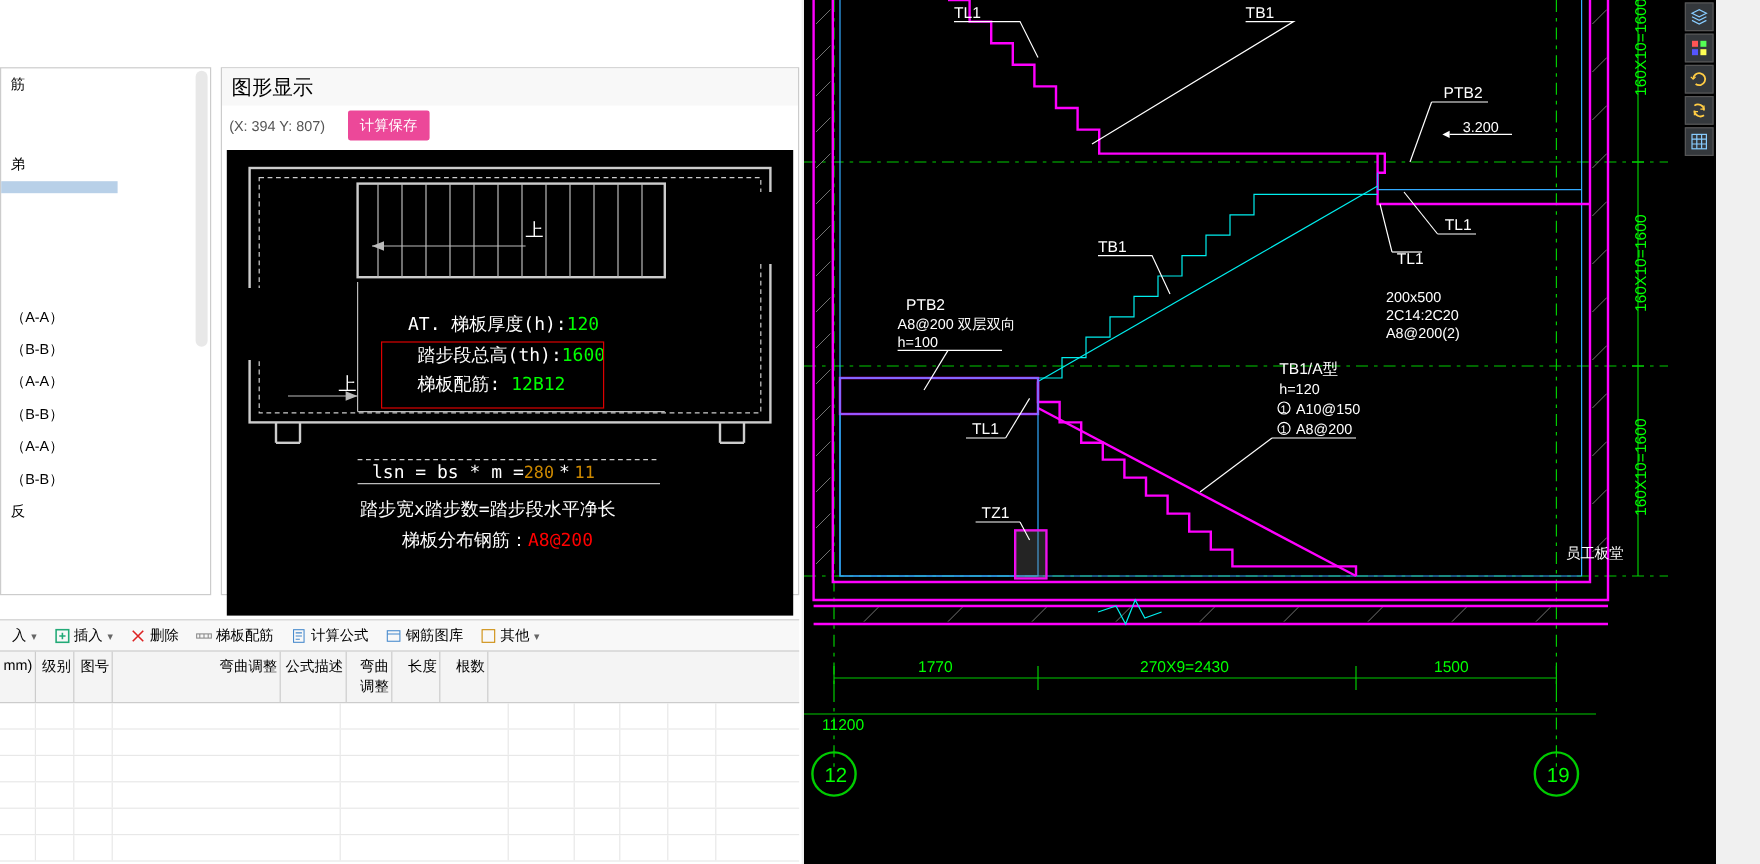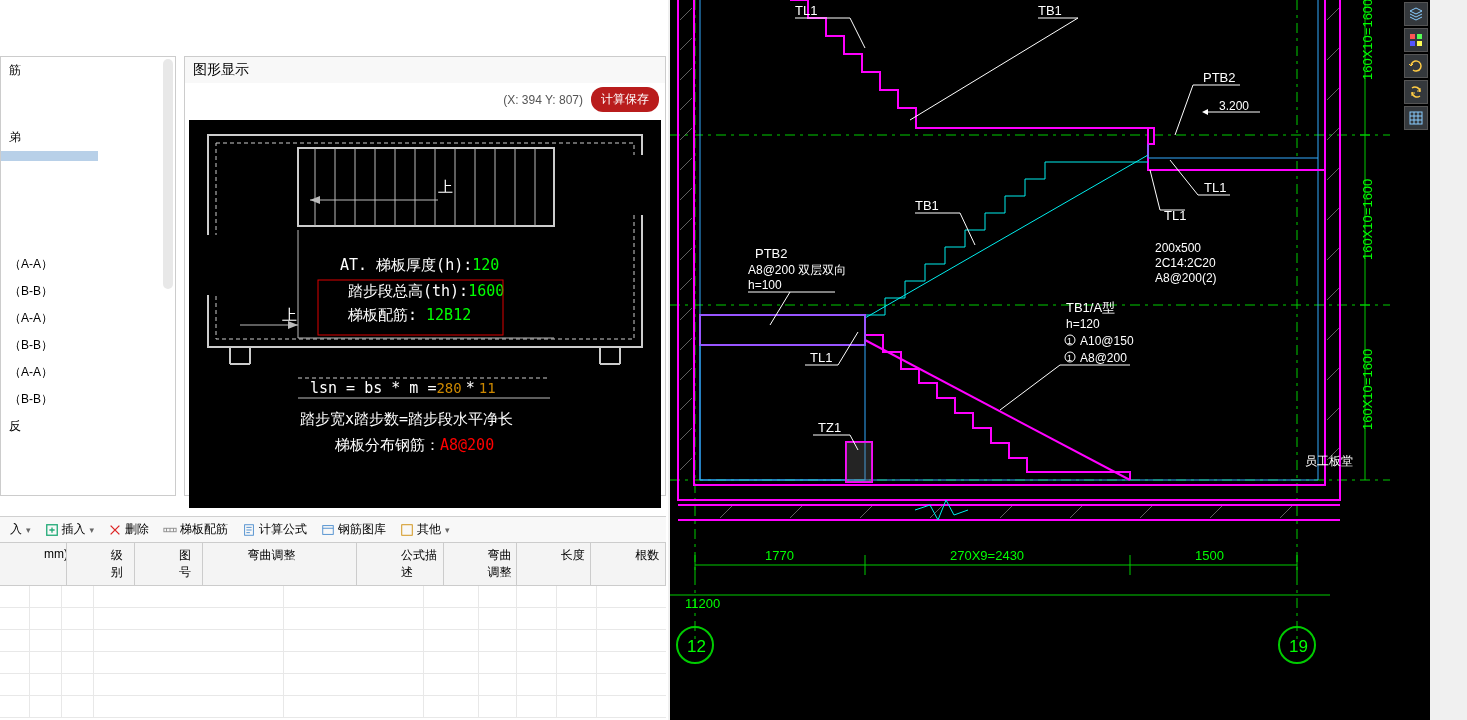--- a/index.html
+++ b/index.html
@@ -6,44 +6,44 @@
 body { font-family: "Microsoft YaHei", sans-serif; font-size: 12px; background: #f0f0f0; overflow: hidden; width: 1467px; height: 720px; position: relative; }
 
 .left-area { position: absolute; left: 0; top: 0; width: 668px; height: 720px; background: #fff; }
 
 .tree-panel { position: absolute; left: 0; top: 56px; width: 176px; height: 440px; border: 1px solid #ccc; background: #fff; }
 .tree-item { padding: 5px 8px; cursor: pointer; white-space: nowrap; }
 .tree-item.selected { background: #b8d0e8; }
 .tree-scroll { position: absolute; right: 2px; top: 2px; width: 10px; height: 230px; background: #e8e8e8; border-radius: 5px; }
 
 .graphic-panel { position: absolute; left: 184px; top: 56px; width: 482px; height: 440px; border: 1px solid #ccc; background: #fff; }
-.graphic-header { padding: 4px 8px; font-size: 14px; background: #f8f8f8; }
-.graphic-toolbar { display: flex; justify-content: flex-end; align-items: center; padding: 4px 6px; gap: 8px; }
+.graphic-header { padding: 4px 8px; font-size: 17px; background: #f8f8f8; }
+.graphic-toolbar { display: flex; justify-content: flex-start; align-items: center; padding: 4px 6px; gap: 19px; }
 .coord { color: #555; font-size: 12px; }
-.btn-primary { background: #b91c1c; color: #fff; border: none; padding: 4px 10px; border-radius: 12px; cursor: pointer; font-size: 12px; }
+.btn-primary { background: #ec4899; color: #fff; border: none; padding: 4px 10px; border-radius: 2px; cursor: pointer; font-size: 12px; }
 .canvas { background: #000; margin: 4px; height: 388px; position: relative; color: #fff; font-family: monospace; }
 .wall { stroke: #ccc; stroke-width: 2; fill: none; }
 .wall-dash { stroke: #ccc; stroke-width: 1; stroke-dasharray: 4 3; fill: none; }
 .step-line { stroke: #bbb; stroke-width: 1; }
 .arrow-line { stroke: #bbb; stroke-width: 1; fill: none; }
 .red-box { stroke: #d00; stroke-width: 1; fill: none; }
 
 .txt-white { fill: #fff; font-size: 15px; font-family: "Microsoft YaHei", monospace; }
 .txt-green { fill: #0f0; font-size: 15px; font-family: monospace; }
 .txt-amber { fill: #cc8800; font-size: 14px; font-family: monospace; }
 .txt-red-m { fill: #f00; font-size: 15px; font-family: monospace; }
 
 .bottom-toolbar { position: absolute; left: 0; top: 516px; width: 666px; height: 26px; border-top: 1px solid #d0d0d0; display: flex; align-items: center; gap: 2px; padding: 2px 4px; background: #f8f8f8; }
 .tb-btn { display: flex; align-items: center; gap: 3px; padding: 2px 6px; cursor: pointer; font-size: 12px; }
 .tb-icon { width: 14px; height: 14px; display: inline-block; }
 .dd { font-size: 9px; color: #666; margin-left: 1px; }
 
 .grid-area { position: absolute; left: 0; top: 542px; width: 666px; }
 .grid-header { display: flex; background: #f4f4f4; border-top: 1px solid #ccc; border-bottom: 1px solid #ccc; }
-.gh { border-right: 1px solid #ccc; padding: 4px 2px; text-align: left; font-size: 12px; overflow: hidden; margin-left: 42px; }
+.gh { border-right: 1px solid #ccc; padding: 4px 2px; text-align: right; font-size: 12px; overflow: hidden; }
 .grid-row { display: flex; border-bottom: 1px solid #e8e8e8; height: 22px; }
 .gc { border-right: 1px solid #e8e8e8; }
 
 .cad-area { position: absolute; left: 670px; top: 0; width: 760px; height: 720px; background: #000; }
 .cad-svg { width: 100%; height: 100%; }
 .grid-line { stroke: #0c0; stroke-width: 1; stroke-dasharray: 10 5 3 5; }
 .grid-bubble { stroke: #0c0; stroke-width: 2; fill: none; }
 .dim-line { stroke: #0c0; stroke-width: 1; }
 .wall-m { stroke: #f0f; stroke-width: 2; fill: none; }
 .wall-b { stroke: #3af; stroke-width: 1; fill: none; }

